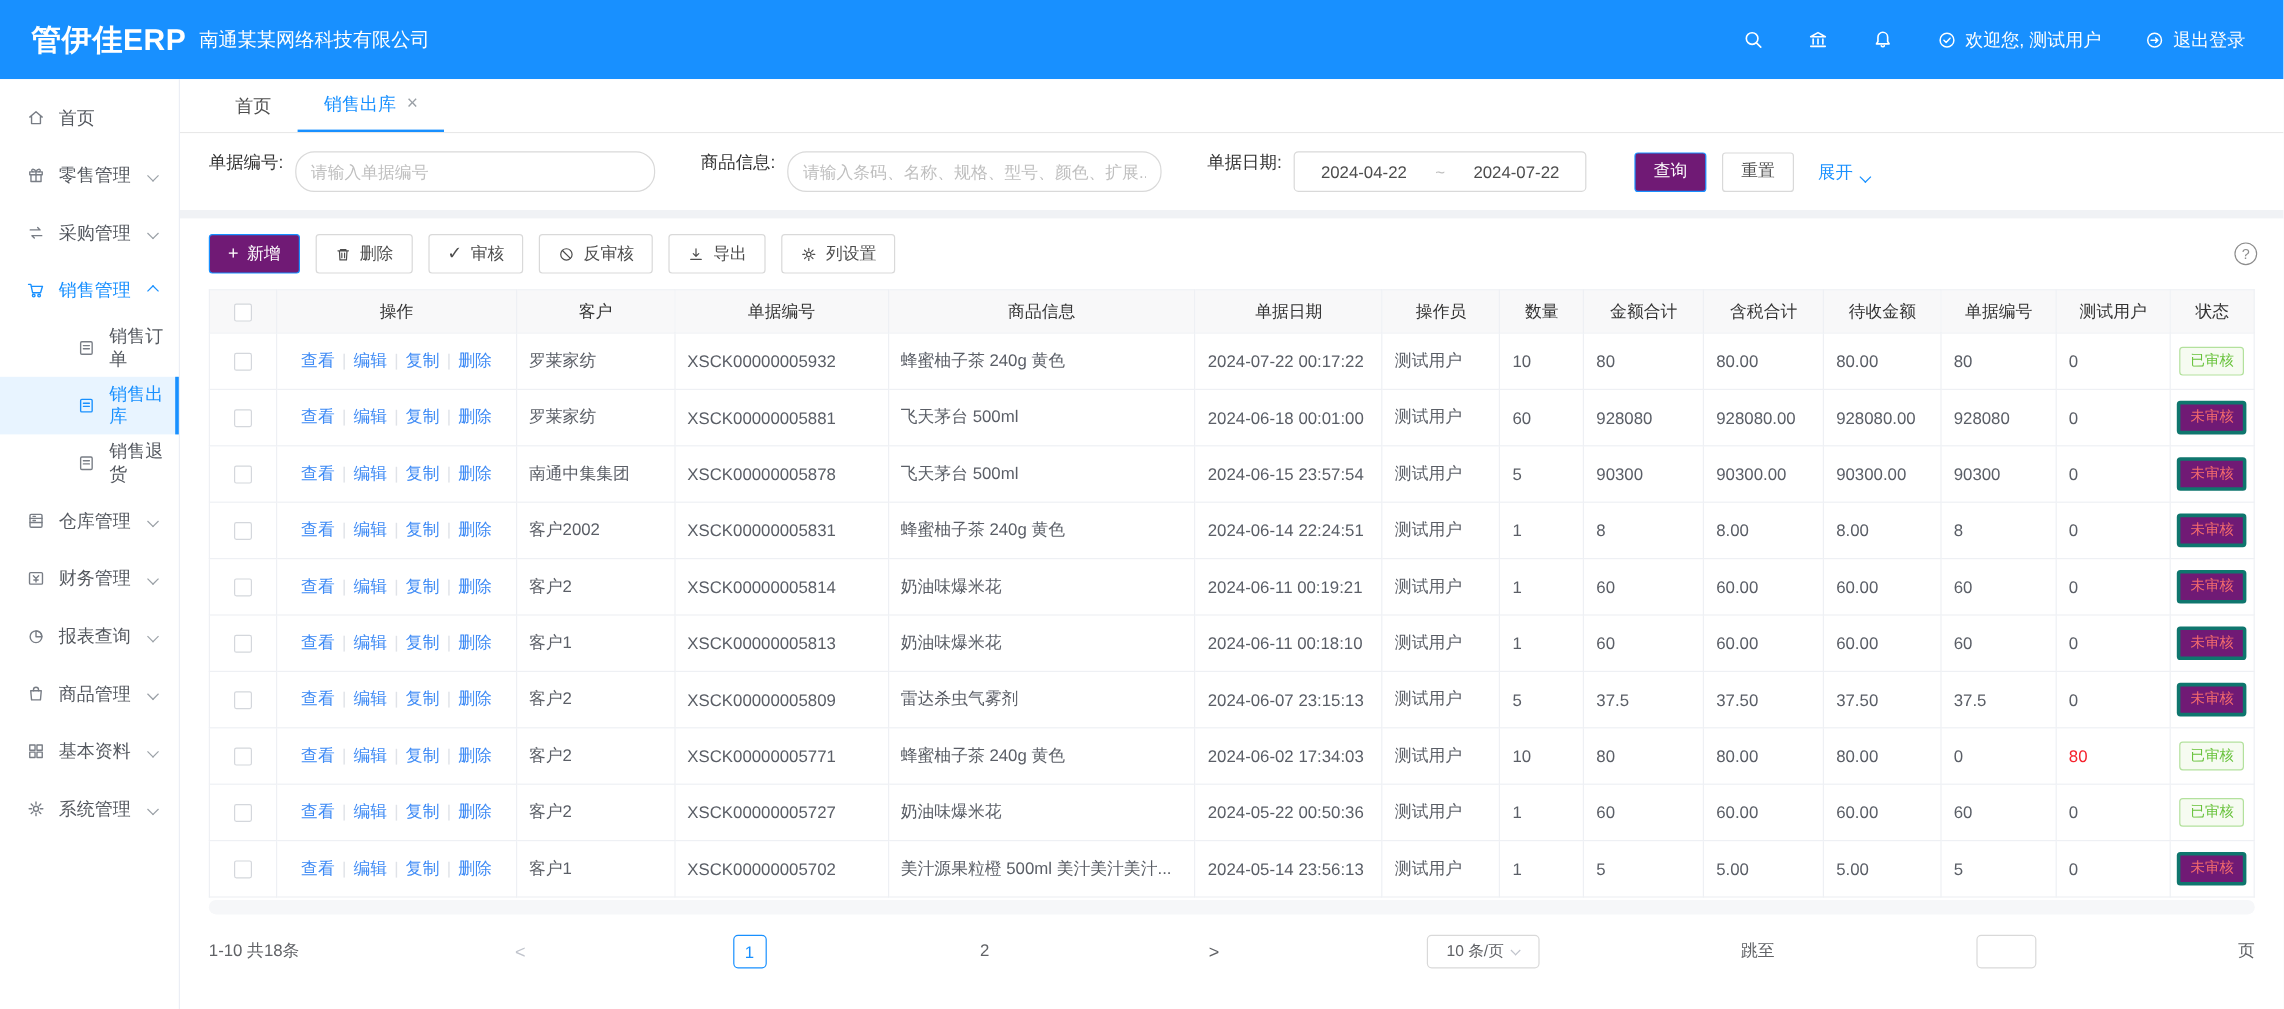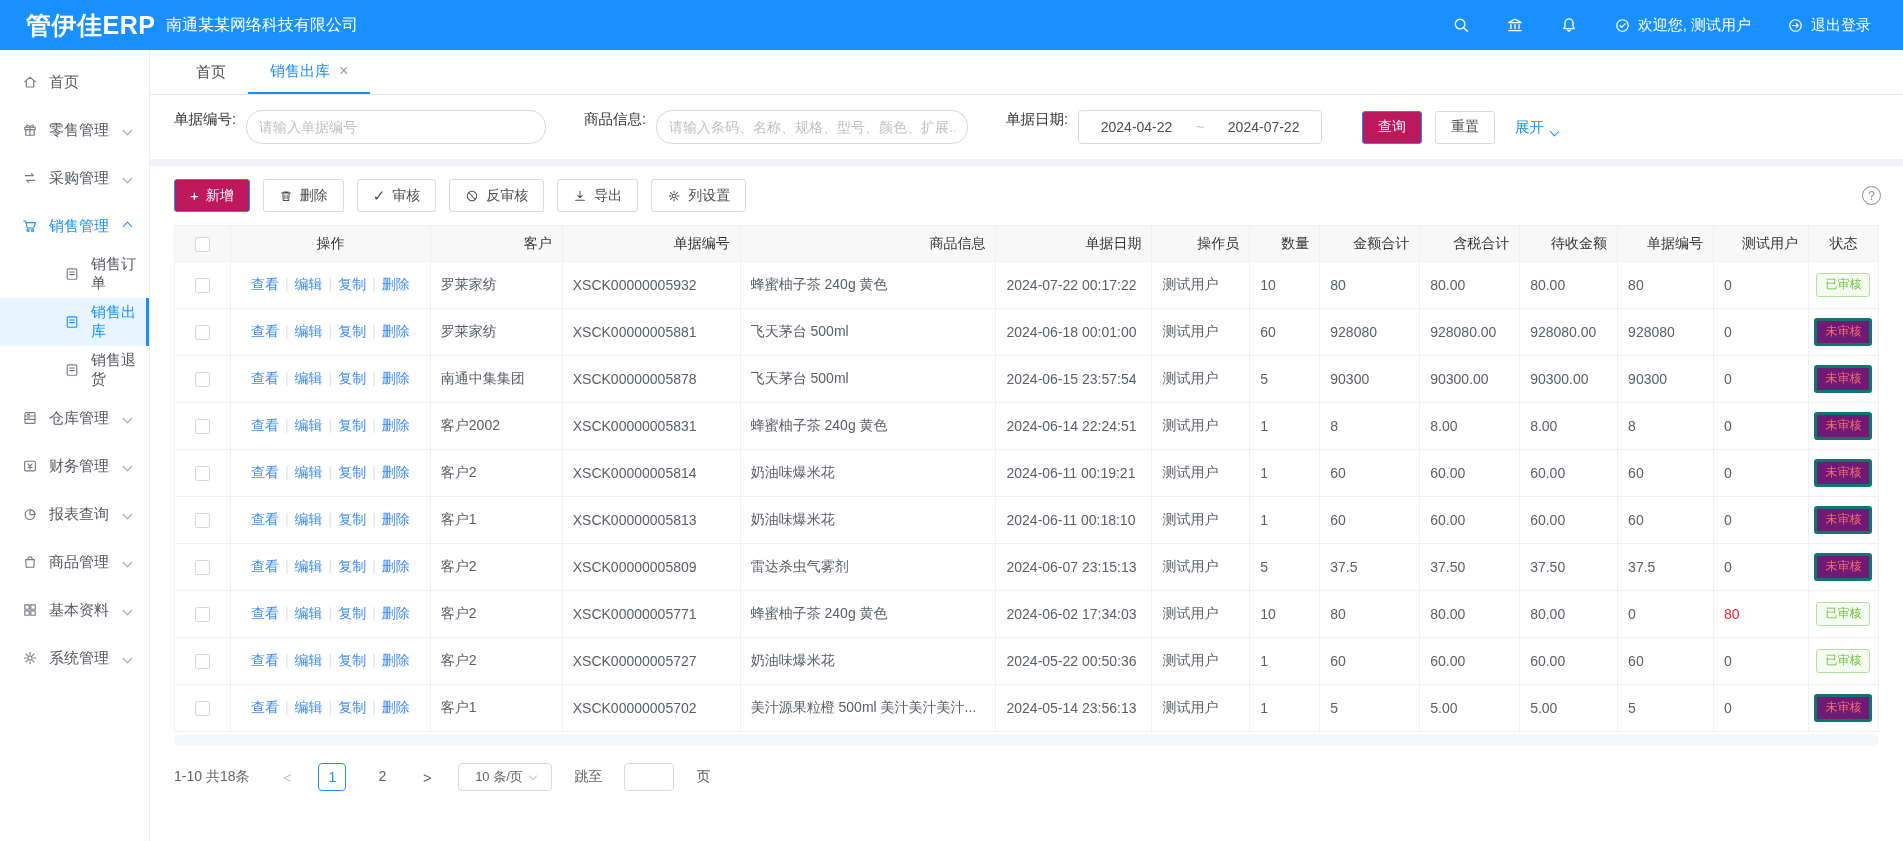--- a/index.html
+++ b/index.html
@@ -1,21 +1,21 @@
 <!DOCTYPE html>
 <html><head>
 <meta charset="utf-8">
 <style>
 *{box-sizing:border-box;margin:0;padding:0}
 html,body{width:1903px;height:841px;overflow:hidden}
 body{font-family:"Liberation Sans","DejaVu Sans",sans-serif;font-size:14px;color:#333;background:#fff}
 .icon{display:inline-flex}
 .icon svg{width:16px;height:16px;fill:none;stroke:currentColor;stroke-width:1.15;stroke-linecap:round;stroke-linejoin:round}
 
-.topbar{height:50px;background:#1890ff;display:flex;align-items:center;color:#fff}
+.topbar{height:66px;background:#1890ff;display:flex;align-items:center;color:#fff}
 .logo{width:152px;padding-left:26px;font-size:25px;font-weight:700;letter-spacing:.5px;white-space:nowrap}
 .company{font-size:16px;font-weight:500;margin-left:14px}
 .topbar-right{margin-left:auto;display:flex;align-items:center;padding-right:32px}
 .tb-icon{display:flex;cursor:pointer;margin-left:36px}
 .tb-icon svg{width:18px;height:18px;stroke-width:1.2}
 .tb-user,.tb-logout{display:flex;align-items:center;gap:7px;font-size:15px;cursor:pointer;margin-left:36px}
 .tb-user svg,.tb-logout svg{width:17px;height:17px}
 
 .layout{display:flex;height:791px}
 .sidebar{width:150px;border-right:1px solid #ebeef5;background:#fff;padding-top:8px;flex-shrink:0}
@@ -41,43 +41,43 @@
 .filter{background:#fff;padding:15px 24px;display:flex;align-items:center}
 .group{display:flex;align-items:flex-start}
 .f-label{color:#333;margin-right:10px;font-size:14.5px;white-space:nowrap}
 .f-input{height:34px;border:1px solid #d9d9d9;border-radius:16px;padding:0 12px;font-size:14px;color:#333;outline:none;background:#fff}
 .f-input::placeholder{color:#bfbfbf}
 .daterange{width:244px;height:34px;border:1px solid #d9d9d9;border-radius:4px;display:flex;align-items:center;color:#4d4d4d;background:#fff;cursor:pointer}
 .daterange .d{flex:1;text-align:center;font-size:14px}
 .daterange .sep{color:#bfbfbf;padding:0 2px}
 .btn{height:33px;border:1px solid #d9d9d9;border-radius:3px;background:#fff;color:#4d4d4d;font-size:14px;display:inline-flex;align-items:center;gap:7px;padding:0 15px;cursor:pointer;white-space:nowrap}
 .btn .icon svg{width:14px;height:14px}
-.btn.primary{background:#be185d;border-color:#1890ff;color:#fff}
+.btn.primary{background:#701a75;border-color:#1890ff;color:#fff}
 .glyph{font-size:15px;line-height:1}
 .expand-link{color:#1890ff;display:flex;align-items:flex-end;gap:7px;cursor:pointer;margin-left:20px;font-size:14.5px}
 .expand-link .chev{border-color:#1890ff;margin:0 0 2px}
 .gap{height:7px;background:#f0f2f5}
 .content{flex:1;background:#fff;padding:13px 24px 0;display:flex;flex-direction:column;position:relative}
 .toolbar{display:flex;gap:13px;align-items:center}
 .help{position:absolute;right:22px;top:20px;width:19px;height:19px;border-radius:50%;border:1.5px solid #8c8c8c;color:#8c8c8c;font-size:12px;display:flex;align-items:center;justify-content:center;cursor:pointer}
 
 table{width:100%;border-collapse:collapse;table-layout:fixed;margin-top:13px}
-th{height:36px;background:#f8f8f9;font-weight:400;color:#333;font-size:14px;border:1px solid #eef0f4;padding:0 10px;text-align:right;white-space:nowrap;overflow:hidden}
+th{height:36px;background:#f8f8f9;font-weight:400;color:#333;font-size:14px;border:1px solid #eef0f4;padding:0 10px;text-align:center;white-space:nowrap;overflow:hidden}
 td{height:47px;border:1px solid #eef0f4;padding:0 10px;font-size:14px;color:#5a5e66;white-space:nowrap;overflow:hidden;text-overflow:ellipsis;background:#fff}
 th.c,td.c{text-align:center;padding:0 4px}
 .cbx{display:inline-block;width:15px;height:15px;border:1px solid #d4d7dc;border-radius:2px;background:#fff;vertical-align:middle;cursor:pointer}
 .actions a{color:#3d8af5;text-decoration:none;cursor:pointer}
 .actions .sep{color:#e0e3e8;margin:0 6px}
 .badge{display:inline-block;padding:3px 8px;font-size:12px;border-radius:3px;line-height:1.3}
 .badge.approved{color:#67c23a;background:#f6fbf1;border:1px solid #b3e19d}
 .badge.pending{color:#f56c6c;background:#701a75;border:3px solid #0f766e}
 .red{color:#f5222d}
 .scroll-strip{height:12px;background:#f6f7f9;border-radius:6px;margin-top:2px}
 
-.pager{display:flex;justify-content:flex-start;align-items:center;gap:22px;padding:17px 0 14px;color:#606266;font-size:14px}
+.pager{display:flex;justify-content:space-between;align-items:center;gap:9px;padding:17px 0 14px;color:#606266;font-size:14px}
 .pg-total{margin-right:7px}
 .pg-arrow{color:#c0c4cc;min-width:18px;text-align:center;font-size:15px;cursor:pointer}
 .pg-arrow.next{color:#606266}
 .pg-num{min-width:28px;height:28px;line-height:26px;text-align:center;border-radius:4px;cursor:pointer}
 .pg-num.active{border:1px solid #1890ff;color:#1890ff}
 .pg-size{width:94px;height:28px;border:1px solid #d9d9d9;border-radius:4px;display:flex;align-items:center;justify-content:center;gap:7px;font-size:13px;color:#606266;cursor:pointer}
 .pg-size .chev{width:6px;height:6px;border-color:#c0c4cc;margin-bottom:2px}
 .jump-input{width:50px;height:28px;border:1px solid #d9d9d9;border-radius:4px;outline:none;padding:0 6px}
 </style>
 </head>

